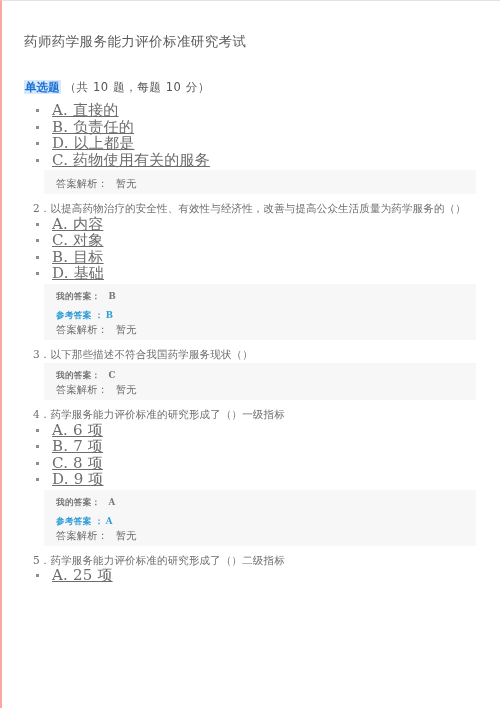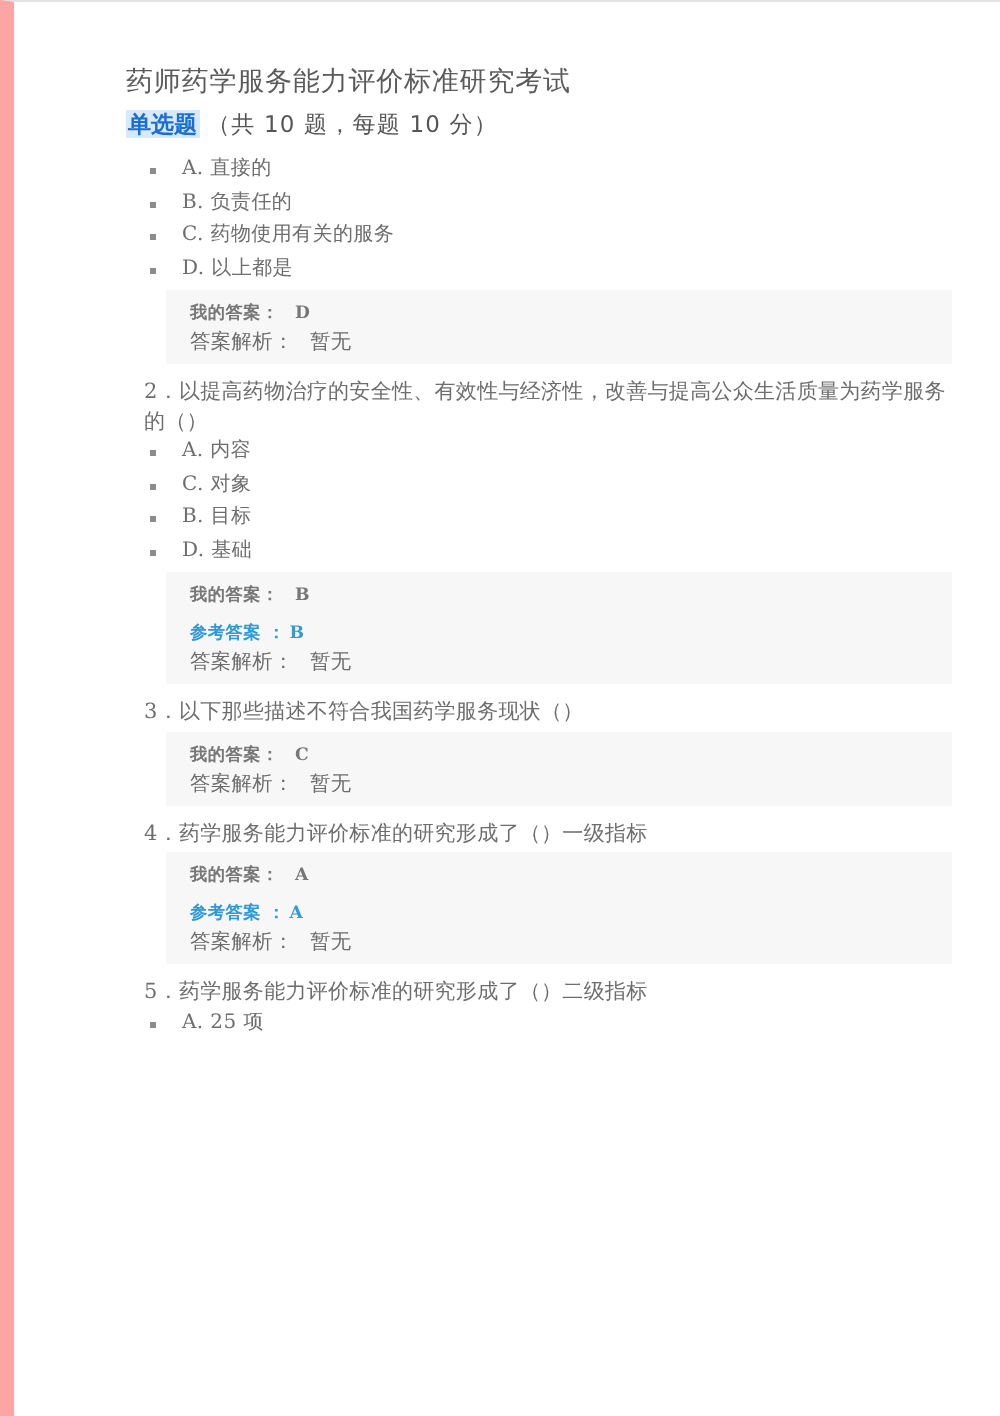--- a/index.html
+++ b/index.html
@@ -13,40 +13,39 @@
     font-family: "DejaVu Serif", "Liberation Serif", serif;
     overflow: hidden;
   }
   .page {
     position: relative;
     width: 500px;
     height: 708px;
     background: #ffffff;
     box-sizing: border-box;
     border-top: 1px solid #e2e2e2;
-    border-left: 7px solid #fca5a5;
+    border-left: 2px solid #fca5a5;
     padding-top: 7px;
-    padding-left: 34px;
   }
   .content {
     padding-left: 22px;
     padding-right: 18px;
   }
   .exam-title {
     font-size: 13.5px;
     color: #5b5b5b;
     font-family: "DejaVu Sans", "Liberation Sans", sans-serif;
     letter-spacing: 0.4px;
     margin-top: 24px;
     margin-bottom: 0;
     line-height: 18px;
     white-space: nowrap;
   }
   .section-head {
-    margin-top: 5px;
+    margin-top: 30px;
     font-size: 11.5px;
     line-height: 15px;
     color: #4a4a4a;
     font-family: "DejaVu Sans", "Liberation Sans", sans-serif;
     white-space: nowrap;
   }
   .section-head .type-badge {
     color: #1a6fd4;
     background: #d8e9fb;
     font-weight: bold;
@@ -69,25 +68,26 @@
     padding-left: 9px;
     text-indent: 0;
   }
   ul.options {
     list-style: none;
     margin: 0;
     padding: 0;
   }
   ul.options li {
     position: relative;
-    font-size: 10px;
+    font-size: 15px;
     line-height: 16.5px;
     color: #6d6d6d;
     padding-left: 28px;
     letter-spacing: 0.2px;
+    text-decoration: underline;
   }
   ul.options li .bullet {
     position: absolute;
     left: 12px;
     top: 7px;
     width: 3px;
     height: 3px;
     background: #8c8c8c;
     display: block;
   }
@@ -142,25 +142,24 @@
     <div class="exam-title">药师药学服务能力评价标准研究考试</div>
 
     <div class="section-head">
       <span class="type-badge">单选题</span><span class="type-meta">（共 10 题，每题 10 分）</span>
     </div>
 
     <div class="question-block">
       <ul class="options">
         <li><span class="bullet"></span><span>A. 直接的</span></li>
         <li><span class="bullet"></span><span>B. 负责任的</span></li>
+        <li><span class="bullet"></span><span>D. 以上都是</span></li>
         <li><span class="bullet"></span><span>C. 药物使用有关的服务</span></li>
-        <li><span class="bullet"></span><span>D. 以上都是</span></li>
-      </ul>
-      <div class="answer-box">
-        <div class="ans-mine"><span>我的答案：</span><span class="val">D</span></div>
+      </ul>
+      <div class="answer-box">
         <div class="ans-expl"><span>答案解析：</span><span class="val">暂无</span></div>
       </div>
     </div>
 
     <div class="question-block">
       <div class="q-stem">2．以提高药物治疗的安全性、有效性与经济性，改善与提高公众生活质量为药学服务的（）</div>
       <ul class="options">
         <li><span class="bullet"></span><span>A. 内容</span></li>
         <li><span class="bullet"></span><span>C. 对象</span></li>
         <li><span class="bullet"></span><span>B. 目标</span></li>
@@ -176,20 +175,26 @@
     <div class="question-block">
       <div class="q-stem">3．以下那些描述不符合我国药学服务现状（）</div>
       <div class="answer-box">
         <div class="ans-mine"><span>我的答案：</span><span class="val">C</span></div>
         <div class="ans-expl"><span>答案解析：</span><span class="val">暂无</span></div>
       </div>
     </div>
 
     <div class="question-block">
       <div class="q-stem">4．药学服务能力评价标准的研究形成了（）一级指标</div>
+      <ul class="options">
+        <li><span class="bullet"></span><span>A. 6 项</span></li>
+        <li><span class="bullet"></span><span>B. 7 项</span></li>
+        <li><span class="bullet"></span><span>C. 8 项</span></li>
+        <li><span class="bullet"></span><span>D. 9 项</span></li>
+      </ul>
       <div class="answer-box">
         <div class="ans-mine"><span>我的答案：</span><span class="val">A</span></div>
         <div class="ans-ref"><span>参考答案 ：</span><span class="val">A</span></div>
         <div class="ans-expl"><span>答案解析：</span><span class="val">暂无</span></div>
       </div>
     </div>
 
     <div class="question-block">
       <div class="q-stem">5．药学服务能力评价标准的研究形成了（）二级指标</div>
       <ul class="options">

